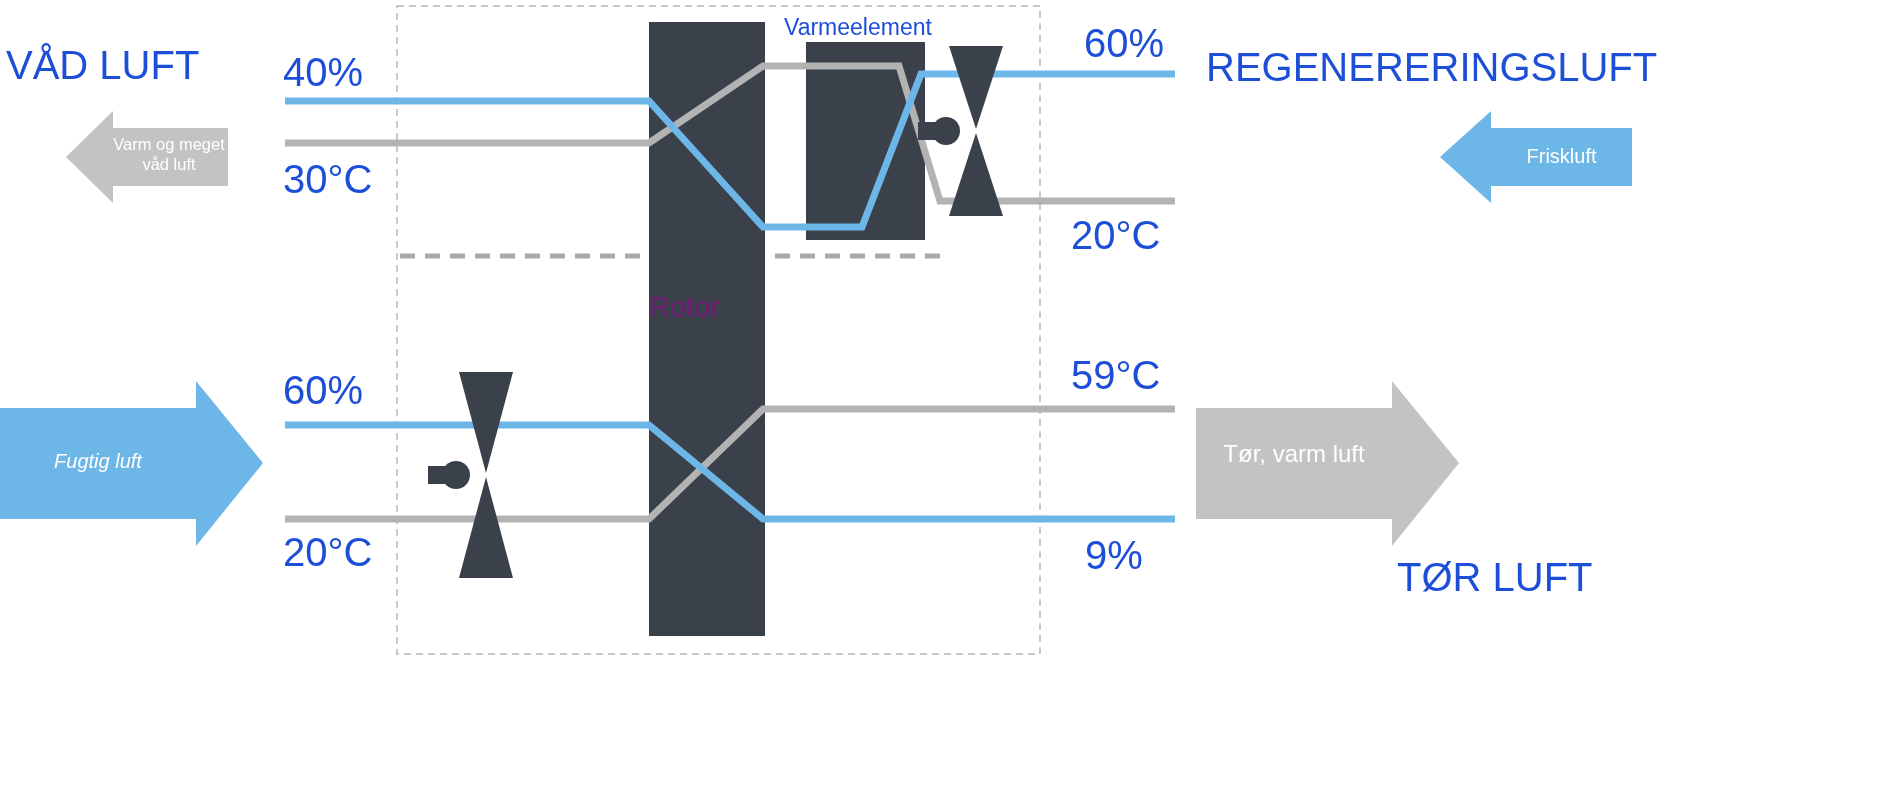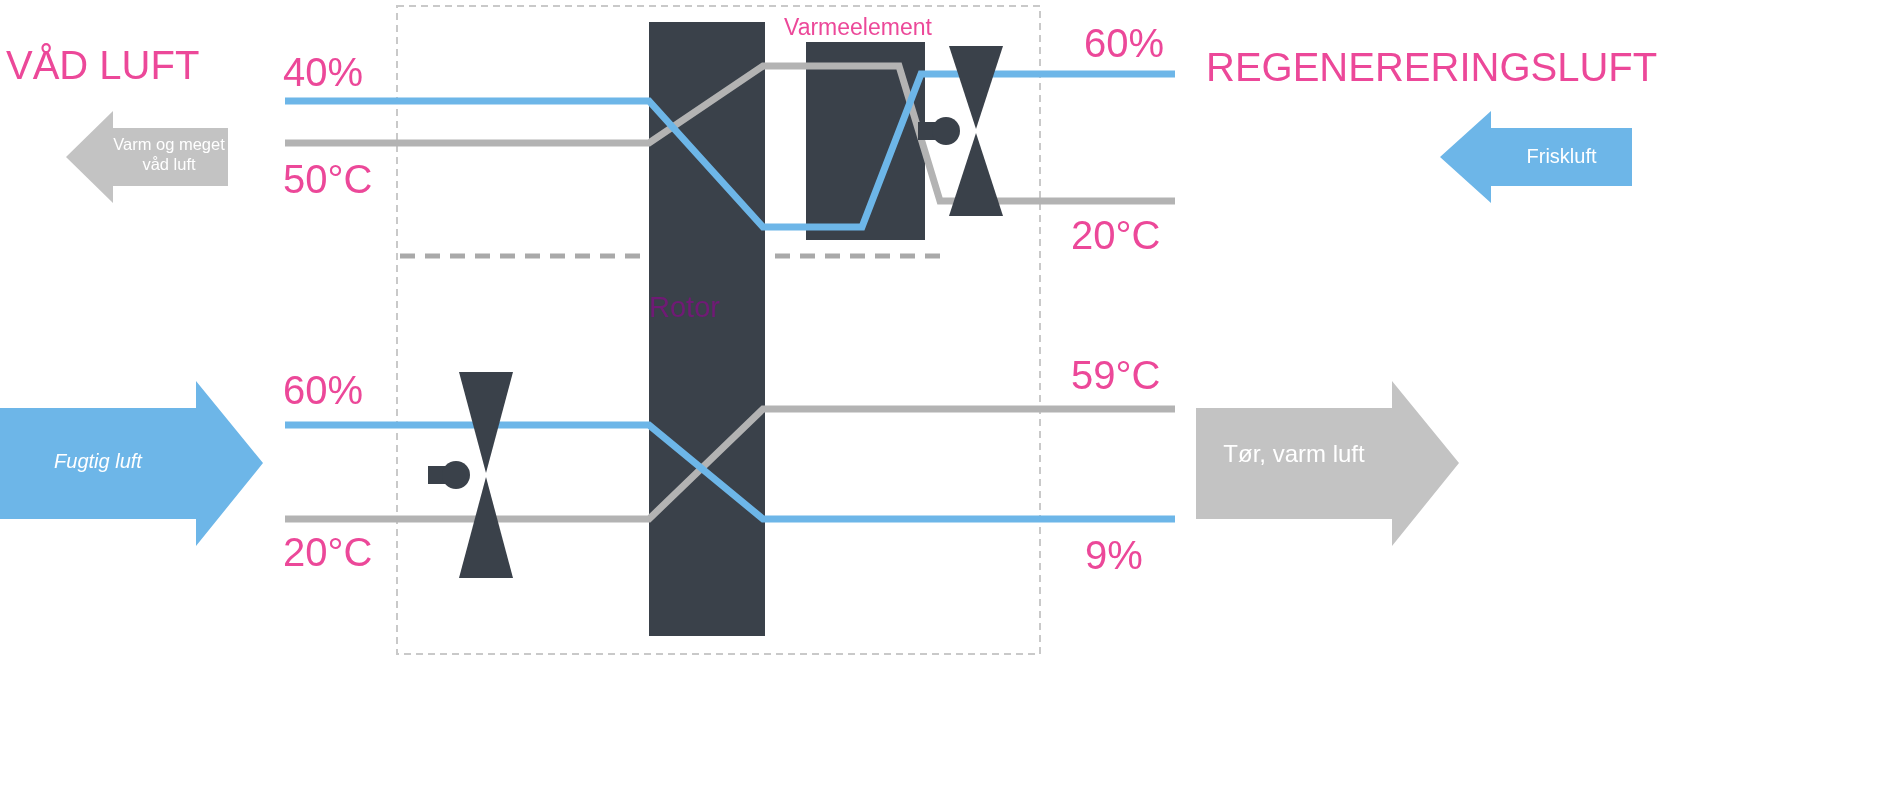--- a/index.html
+++ b/index.html
@@ -6,21 +6,21 @@
   .stage{
     position:relative;
     width:1897px;height:795px;
     font-family:"Liberation Sans", sans-serif;
     overflow:hidden;
     background:#ffffff;
   }
   .stage svg{position:absolute;left:0;top:0;}
   .lbl{
     position:absolute;
-    color:#ec4899;
+    color:#1d4ed8;
     font-size:40px;
     line-height:1.05;
     white-space:nowrap;
   }
   .lbl-mid{font-size:23px;}
   .rotor-label{
     position:absolute;
     left:649px;top:291px;width:108px;
     text-align:left;
     color:#701a75;font-size:29px;white-space:nowrap;
@@ -73,26 +73,27 @@
     </g>
 
     <polygon points="66,157 113,111 113,128 228,128 228,186 113,186 113,203" fill="#c3c3c3"></polygon>
     <polygon points="1440,157 1491,111 1491,128 1632,128 1632,186 1491,186 1491,203" fill="#6db6e8"></polygon>
     <polygon points="0,408 196,408 196,381 263,463 196,546 196,519 0,519" fill="#6db6e8"></polygon>
     <polygon points="1196,408 1392,408 1392,381 1459,463 1392,546 1392,519 1196,519" fill="#c3c3c3"></polygon>
   </svg>
 
   <div class="lbl" style="left:6px;top:44px">VÅD LUFT</div>
   <div class="lbl" style="left:1206px;top:46px">REGENERERINGSLUFT</div>
+  <div class="lbl" style="left:1397px;top:556px">TØR LUFT</div>
 
   <div class="rotor-label">Rotor</div>
   <div class="lbl lbl-mid" style="left:784px;top:15px">Varmeelement</div>
 
   <div class="lbl" style="left:283px;top:51px">40%</div>
-  <div class="lbl" style="left:283px;top:158px">50°C</div>
+  <div class="lbl" style="left:283px;top:158px">30°C</div>
 
   <div class="lbl" style="left:1084px;top:22px">60%</div>
   <div class="lbl" style="left:1071px;top:214px">20°C</div>
 
   <div class="lbl" style="left:283px;top:369px">60%</div>
   <div class="lbl" style="left:283px;top:531px">20°C</div>
 
   <div class="lbl" style="left:1071px;top:354px">59°C</div>
   <div class="lbl" style="left:1085px;top:534px">9%</div>
 

